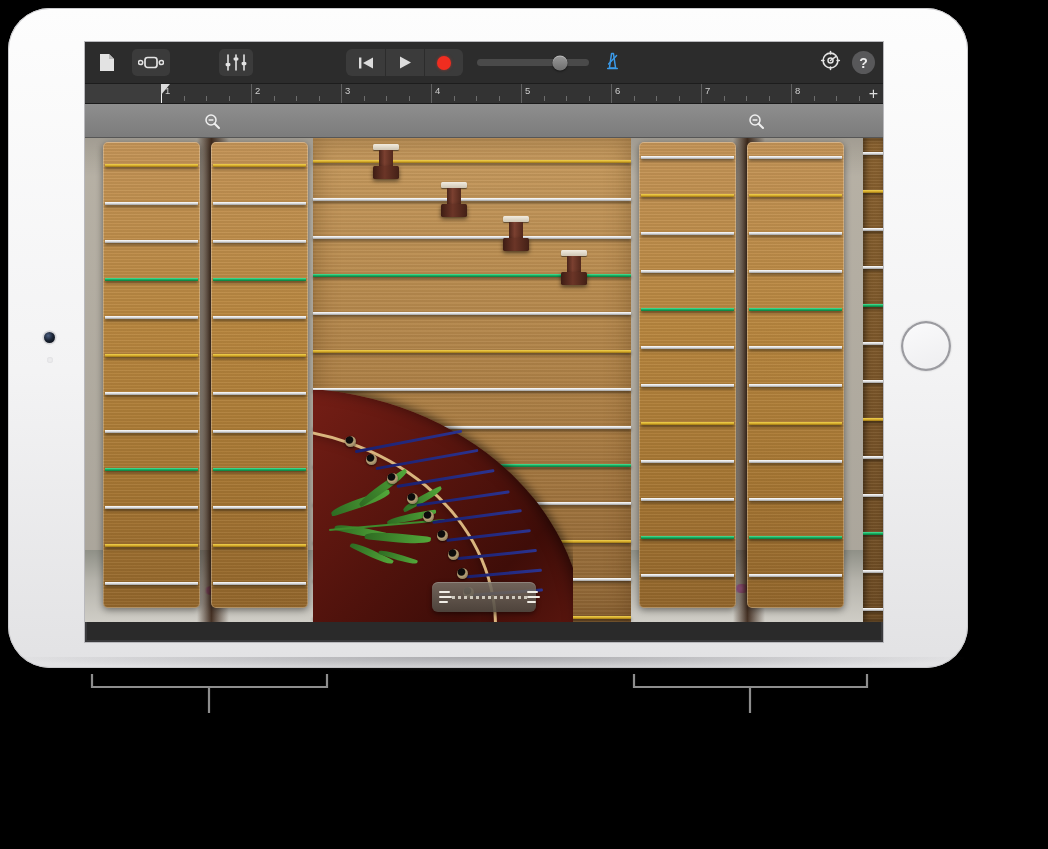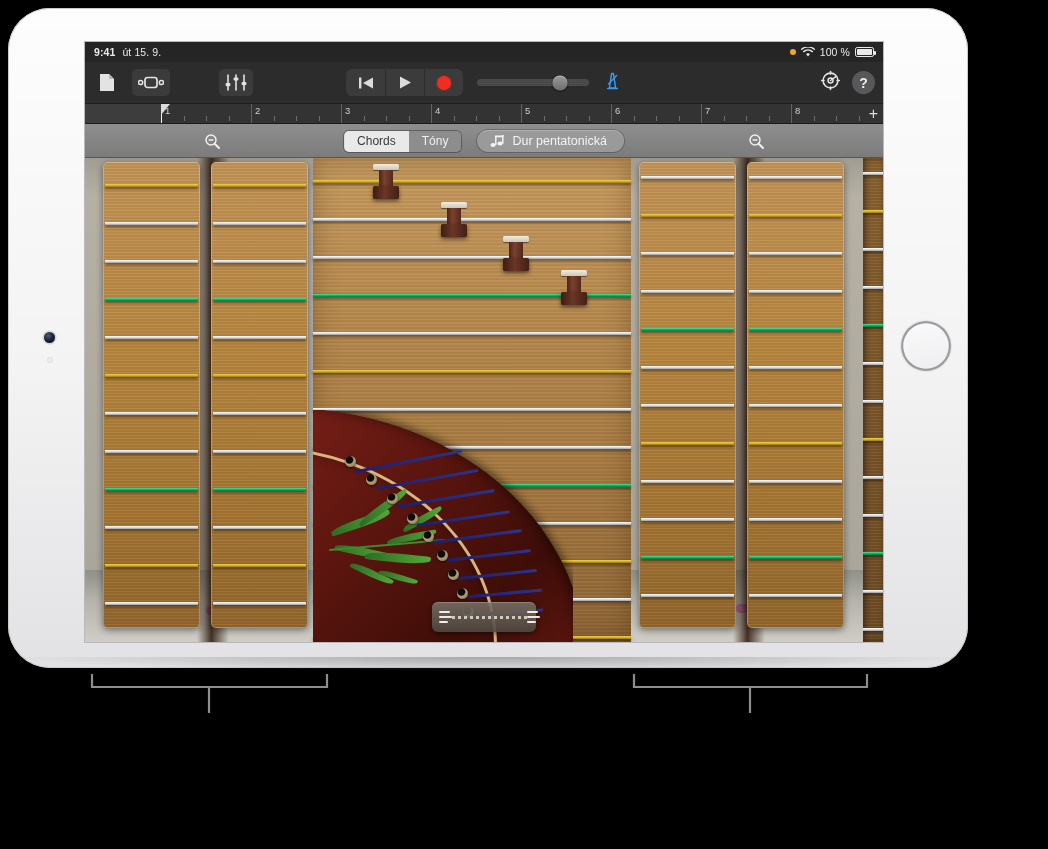--- a/index.html
+++ b/index.html
@@ -286,38 +286,20 @@
 </head>
 <body>
 
 <div id="device">
   <div id="camera"></div>
   <div id="sensor"></div>
   <div id="home-button"></div>
 
   <div id="screen">
 
-    <div id="statusbar">
-      <div class="sb-left">
-        <span>9:41</span>
-        <span class="sb-date">út 15. 9.</span>
-      </div>
-      <div class="sb-right">
-        <span class="orange-dot"></span>
-        <svg width="14" height="11" viewBox="0 0 14 11">
-          <path d="M7 9.6 5 6.9a3.4 3.4 0 0 1 4 0z" fill="#e9e9e9"></path>
-          <path d="M2.6 4.6a6.8 6.8 0 0 1 8.8 0" stroke="#e9e9e9" stroke-width="1.4" fill="none" stroke-linecap="round"></path>
-          <path d="M.7 2.2a9.8 9.8 0 0 1 12.6 0" stroke="#e9e9e9" stroke-width="1.4" fill="none" stroke-linecap="round"></path>
-        </svg>
-        <span>100 %</span>
-        <span class="batt">
-            <i></i>
-          </span>
-      </div>
-    </div>
 
     <div id="toolbar">
       <div class="tb-group">
         <div class="tb-btn">
           <svg width="16" height="19" viewBox="0 0 16 19">
             <path d="M1 1h9l5 5v12H1z" fill="#e3e3e3"></path>
             <path d="M10 1v5h5" fill="#b9b9b9"></path>
           </svg>
         </div>
         <div class="tb-btn boxed">
@@ -592,38 +574,20 @@
         </div>
 
       <div id="ctrl-strip">
         <div class="mag-btn" style="left:112px">
           <svg width="17" height="17" viewBox="0 0 17 17">
             <circle cx="7" cy="7" r="5" fill="none" stroke="#efefef" stroke-width="1.5"></circle>
             <line x1="4.6" y1="7" x2="9.4" y2="7" stroke="#efefef" stroke-width="1.5"></line>
             <line x1="10.7" y1="10.7" x2="15" y2="15" stroke="#efefef" stroke-width="2" stroke-linecap="round"></line>
           </svg>
         </div>
-        <div id="ctrl-center">
-          <div class="seg">
-            <div class="on">Chords</div>
-            <div class="off">Tóny</div>
-          </div>
-          <div class="scale-pill">
-            <svg width="15" height="13" viewBox="0 0 15 13">
-              <g fill="#f3f3f3">
-                <ellipse cx="3" cy="10" rx="2.6" ry="2"></ellipse>
-                  <rect x="5" y="1" width="1.5" height="9"></rect>
-                <ellipse cx="10" cy="8.6" rx="2.6" ry="2"></ellipse>
-                  <rect x="12" y="0" width="1.5" height="8.6"></rect>
-                <rect x="5" y="0.5" width="8.5" height="1.8"></rect>
-              </g>
-            </svg>
-            <span>Dur pentatonická</span>
-          </div>
-        </div>
         <div class="mag-btn" style="right:112px">
           <svg width="17" height="17" viewBox="0 0 17 17">
             <circle cx="7" cy="7" r="5" fill="none" stroke="#efefef" stroke-width="1.5"></circle>
             <line x1="4.6" y1="7" x2="9.4" y2="7" stroke="#efefef" stroke-width="1.5"></line>
             <line x1="10.7" y1="10.7" x2="15" y2="15" stroke="#efefef" stroke-width="2" stroke-linecap="round"></line>
           </svg>
         </div>
       </div>
 
       <div id="spacing">

